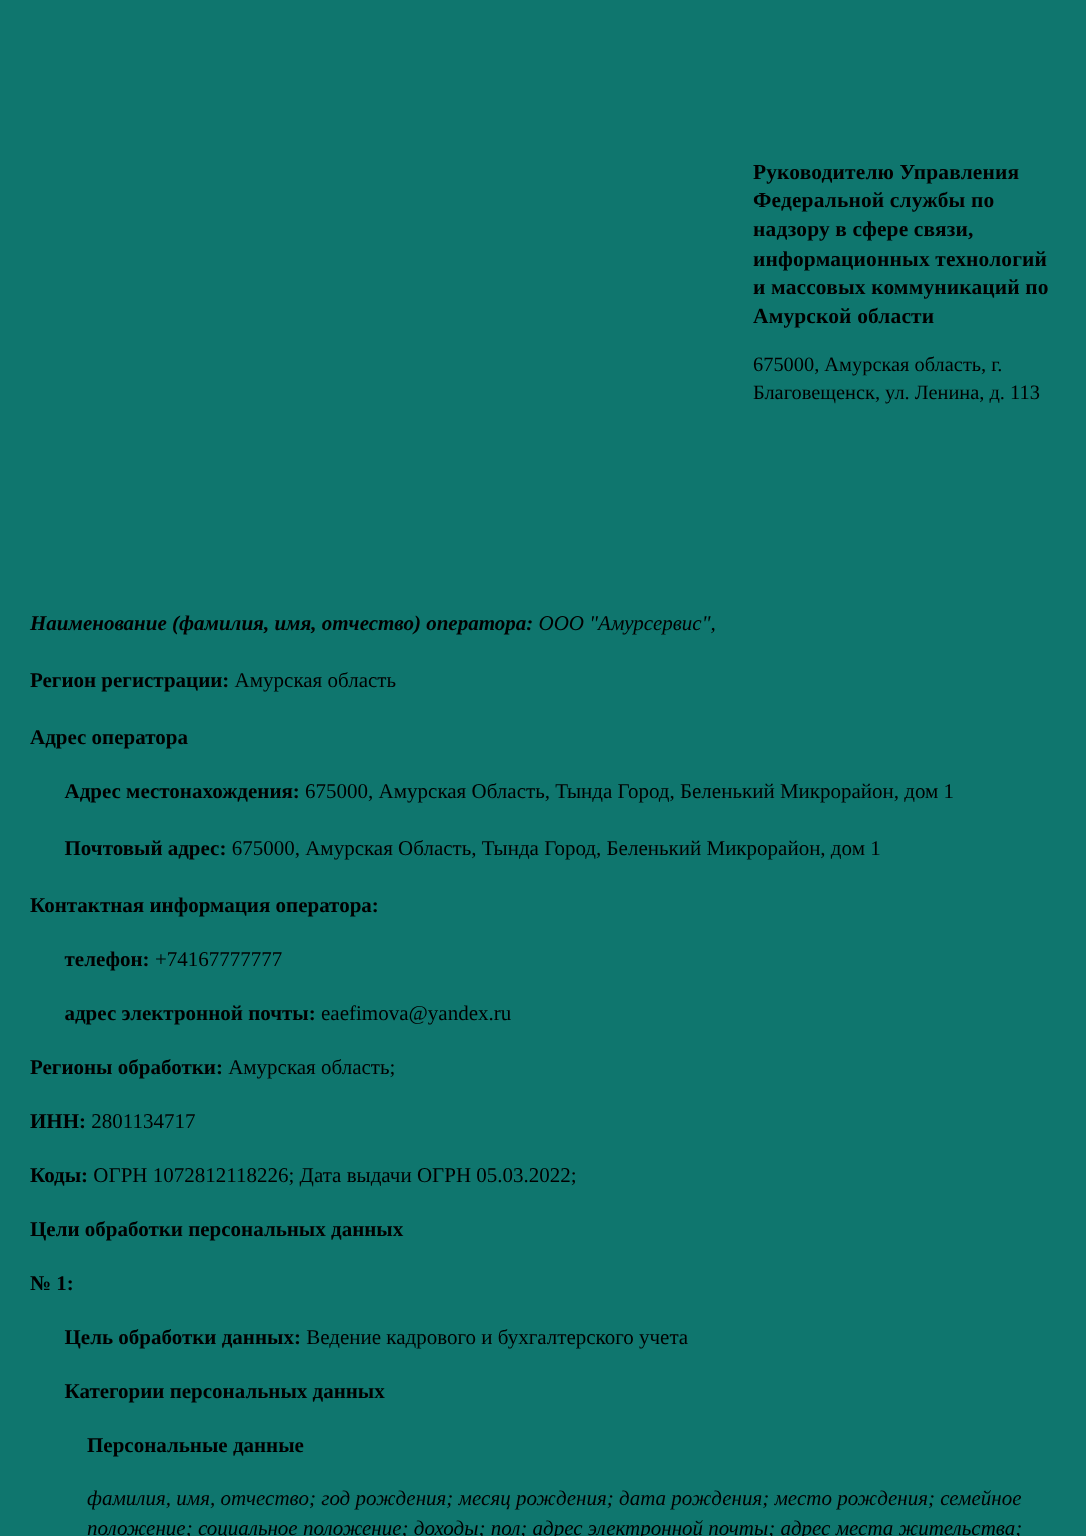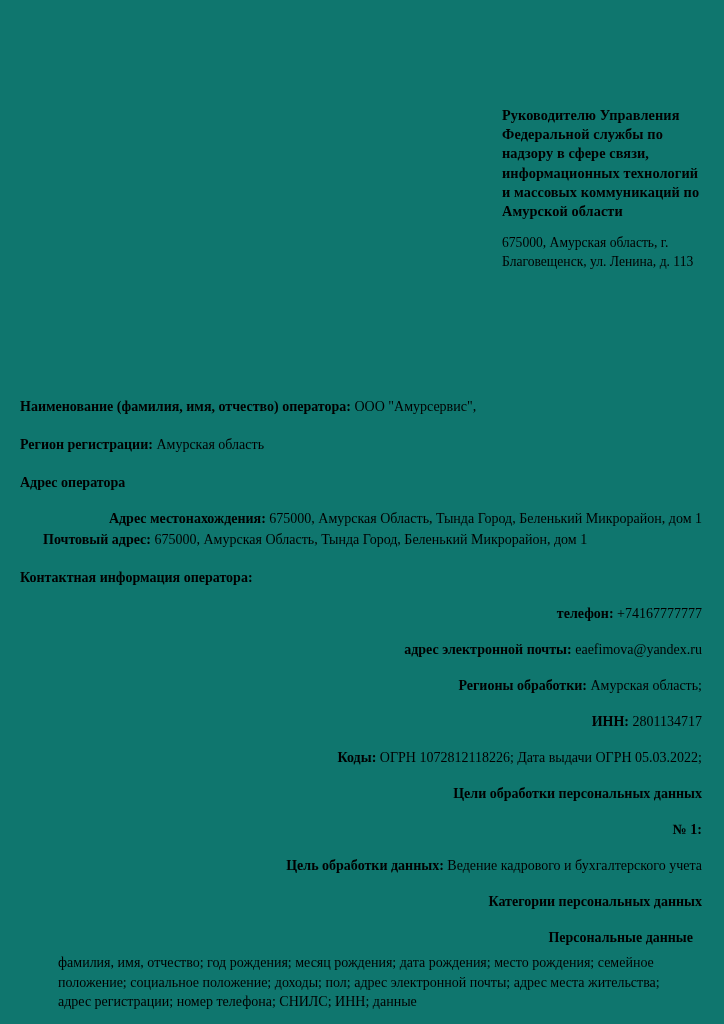--- a/index.html
+++ b/index.html
@@ -71,23 +71,23 @@
   }
   .row {
     font-size: 14px;
     line-height: 19px;
   }
   .lvl0 { padding-left: 20px; padding-right: 22px; }
   .lvl1 { padding-left: 43px; padding-right: 22px; }
   .lvl2 { padding-left: 58px; padding-right: 31px; }
 
   .gap-lg  { margin-top: 19px; }
-  .gap-md  { margin-top: 17px; text-align: right; }
-  .gap-xs  { margin-top: 2px; }
-  .gap-none{ margin-top: 6px; }
+  .gap-md  { margin-top: 17px; }
+  .gap-xs  { margin-top: 19px; }
+  .gap-none{ margin-top: 16px; font-style: italic; }
 
   .lbl {
     font-weight: bold;
   }
   .val {
     font-weight: normal;
   }
   .heading {
     font-weight: bold;
   }

